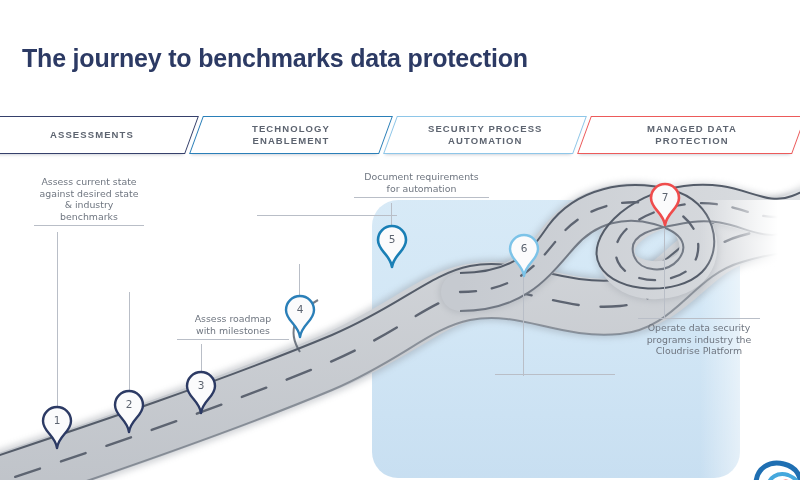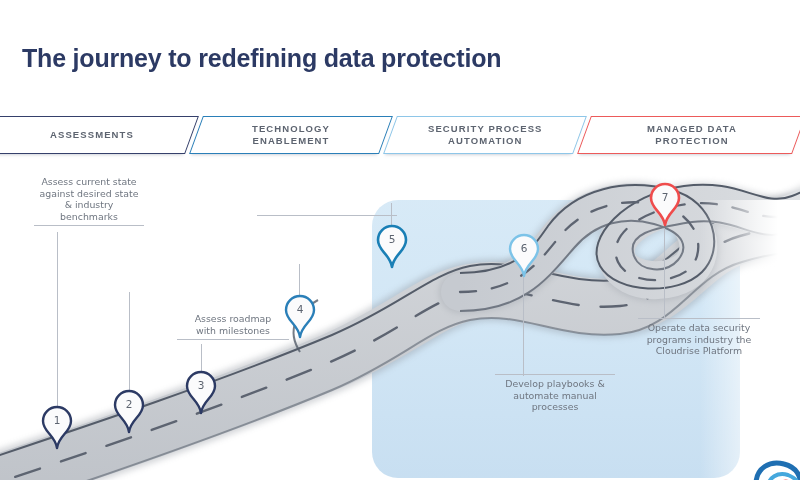--- a/index.html
+++ b/index.html
@@ -151,21 +151,21 @@
 
     <path d="M460,292 C 520,292 540,260 560,236 C 585,206 625,196 662,206
              C 700,216 706,252 690,268 C 672,286 628,284 618,262
              C 606,236 640,210 688,204 C 736,198 760,226 790,214
              C 812,206 826,196 840,190" fill="none" stroke="#5d6471" stroke-width="2.3" stroke-dasharray="16 16" stroke-linecap="round"></path>
 
     <path d="M300,352 C 286,330 296,312 318,300" fill="none" stroke="#545c69" stroke-width="2.0" opacity=".8"></path>
   </svg>
   <div id="bluefade"></div>
 
-  <div id="title">The journey to redefining data protection</div>
+  <div id="title">The journey to benchmarks data protection</div>
 
   <div class="banner" id="banner0">
     <span class="btxt">Assessments</span>
   </div>
   <div class="banner" id="banner1">
     <span class="btxt">Technology
 Enablement</span>
   </div>
   <div class="banner" id="banner2">
     <span class="btxt">Security Process
@@ -196,26 +196,28 @@
   <div class="ann" style="left:145px; top:313px; width:112px;">
     <div class="txt">Assess roadmap
 with milestones</div>
     <div class="rule"></div>
   </div>
 
   <div class="ann" style="left:225px; top:212px; width:140px;">
     <div class="rule"></div>
   </div>
 
+  <div class="ann" style="left:322px; top:171px; width:135px;">
+    <div class="txt">Document requirements
+for automation</div>
+    <div class="rule"></div>
+  </div>
 
   <div class="ann up" style="left:463px; top:374px; width:120px;">
     <div class="rule"></div>
-    <div class="txt">Develop playbooks &amp;
-automate manual
-processes</div>
   </div>
 
   <div class="ann up" style="left:606px; top:318px; width:122px;">
     <div class="rule"></div>
     <div class="txt">Operate data security
 programs industry the
 Cloudrise Platform</div>
   </div>
 
   <div class="pin" style="left:41px; top:405px; width:32px; height:44px;">

